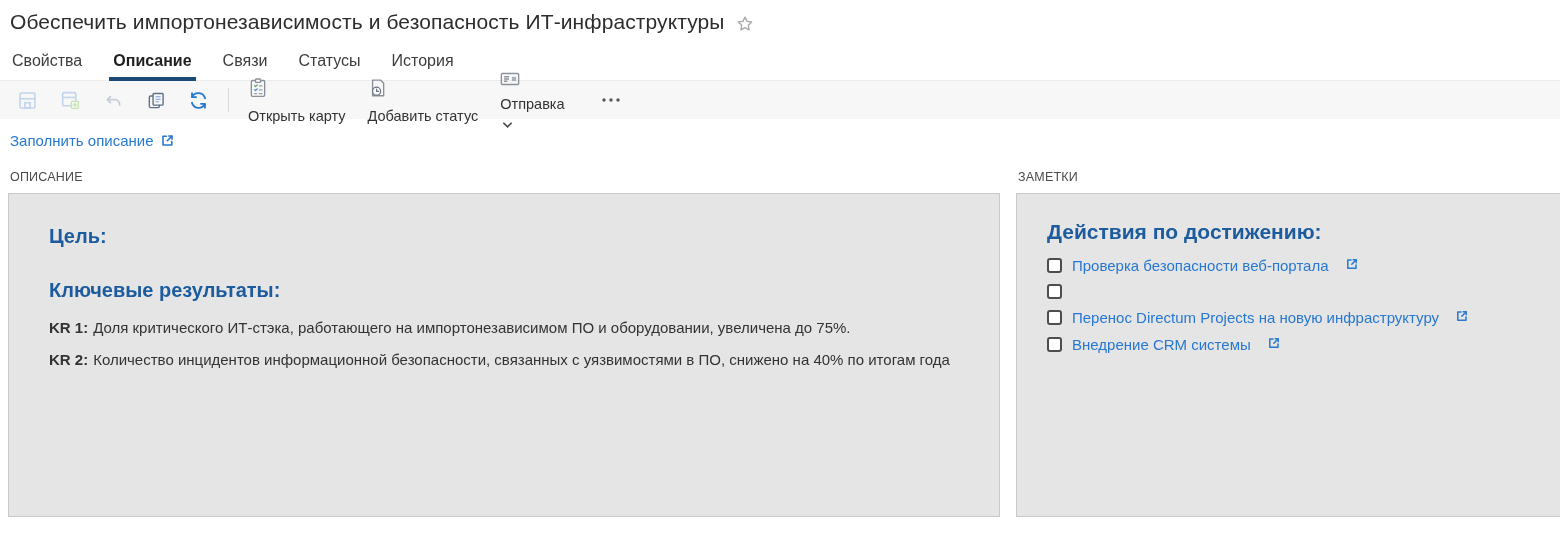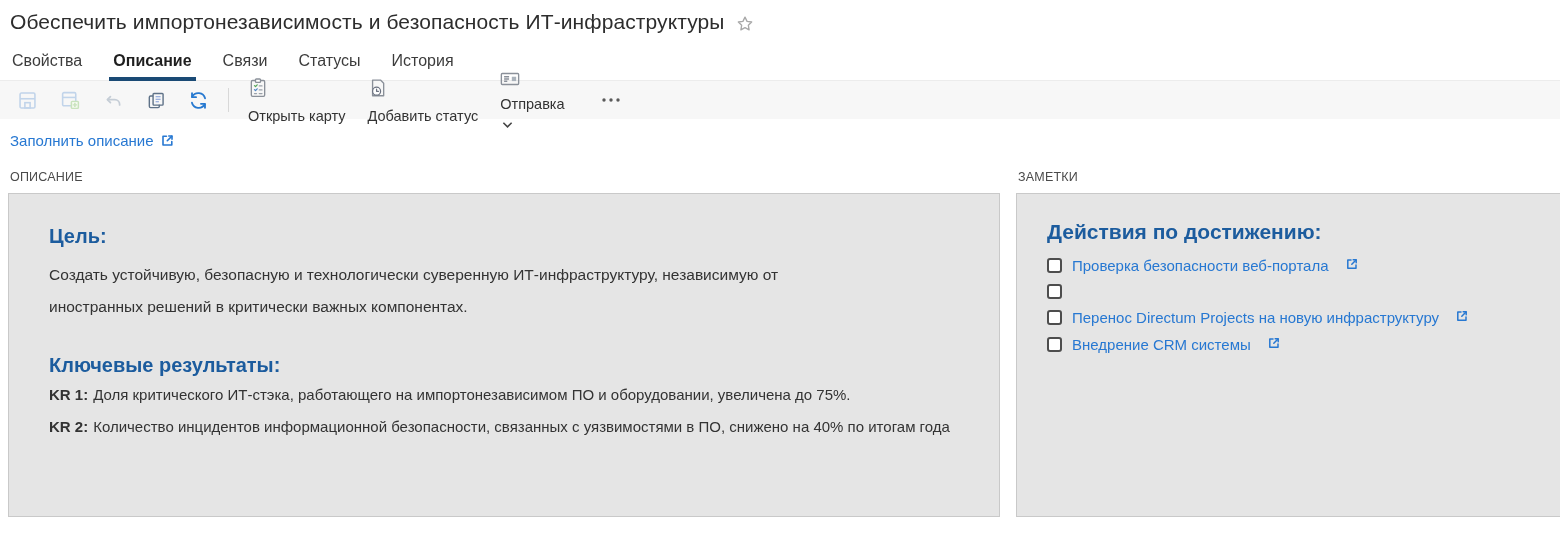--- a/index.html
+++ b/index.html
@@ -180,21 +180,20 @@
 </a>
 
 
 <div class="content">
 
   <div class="col col-left">
     <div class="section-label">ОПИСАНИЕ</div>
     <div class="panel">
       <div class="panel-inner-left">
         <h2 class="blue-heading">Цель:</h2>
-        <p class="goal-text">Создать устойчивую, безопасную и технологически суверенную ИТ-инфраструктуру, независимую от иностранных решений в критически важных компонентах.</p>
         <h2 class="blue-heading kr-heading">Ключевые результаты:</h2>
         <p class="kr-line">
           <span class="kr-prefix">KR 1:</span><span>Доля критического ИТ-стэка, работающего на импортонезависимом ПО и оборудовании, увеличена до 75%.</span>
         </p>
         <p class="kr-line">
           <span class="kr-prefix">KR 2:</span><span>Количество инцидентов информационной безопасности, связанных с уязвимостями в ПО, снижено на 40% по итогам года</span>
         </p>
       </div>
     </div>
   </div>

